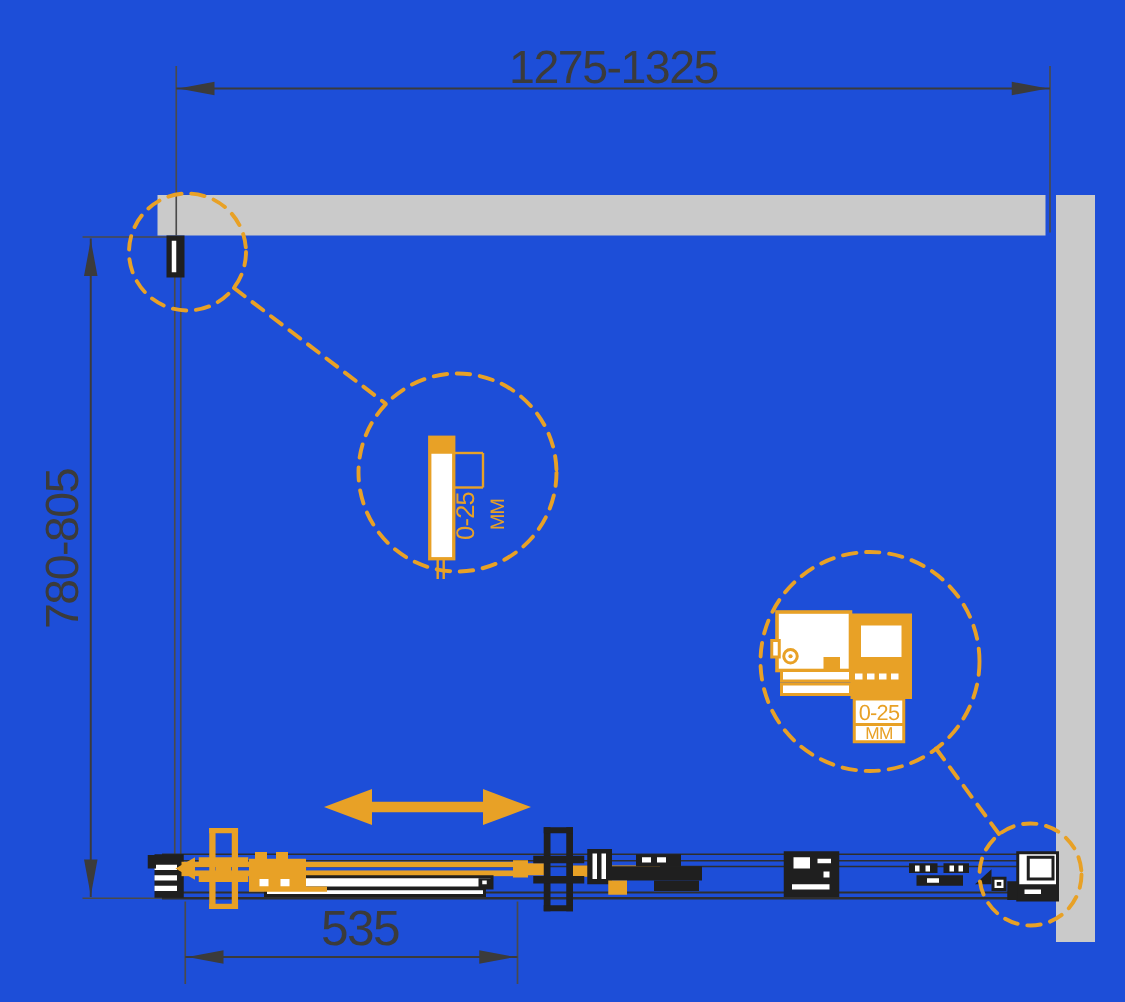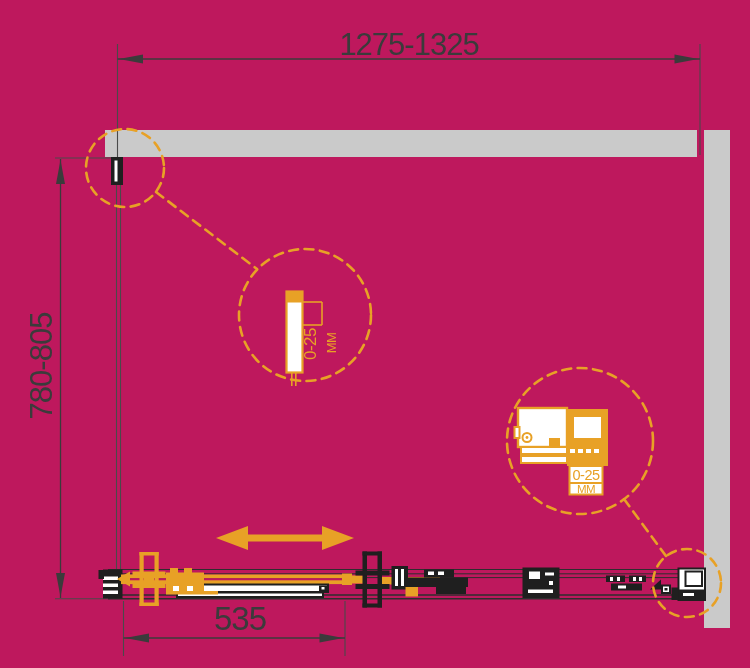--- a/index.html
+++ b/index.html
@@ -1,16 +1,16 @@
 <!DOCTYPE html>
 <html><head>
 <meta charset="utf-8">
 <style>
   html,body{margin:0;padding:0;background:#fff;}
-  #stage{position:relative;width:750px;height:668px;background:#be185d;overflow:hidden;}
+  #stage{position:relative;width:750px;height:668px;background:#1d4ed8;overflow:hidden;}
   svg{display:block;}
   .dimline{stroke:#3b3b3b;stroke-width:1.3;fill:none;}
   .extline{stroke:#4a4a4a;stroke-width:1.1;fill:none;}
   .dimarrow{fill:#3b3b3b;stroke:none;}
   .dimtxt{font-family:"Liberation Sans",sans-serif;fill:#3b3b3b;letter-spacing:-1px;}
   .wall{fill:#cacaca;stroke:none;}
   .blk{fill:#1f1f1f;stroke:none;}
   .blkoutline{fill:#ffffff;stroke:#1f1f1f;stroke-width:2;}
   .wht{fill:#ffffff;stroke:none;}
   .orange{fill:#e8a126;stroke:none;}

